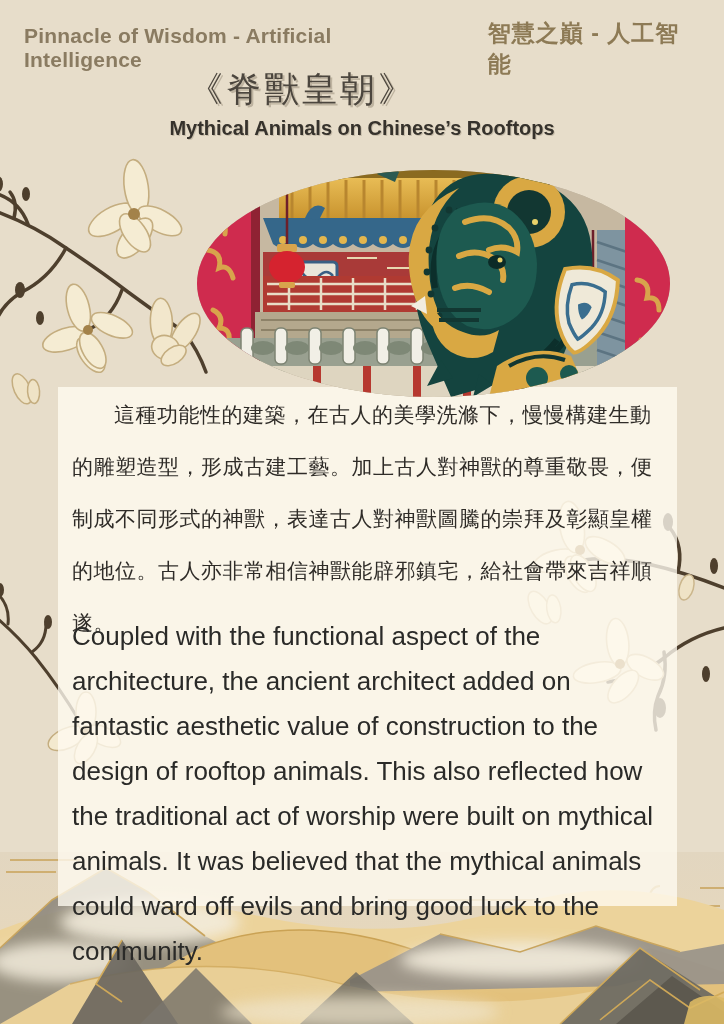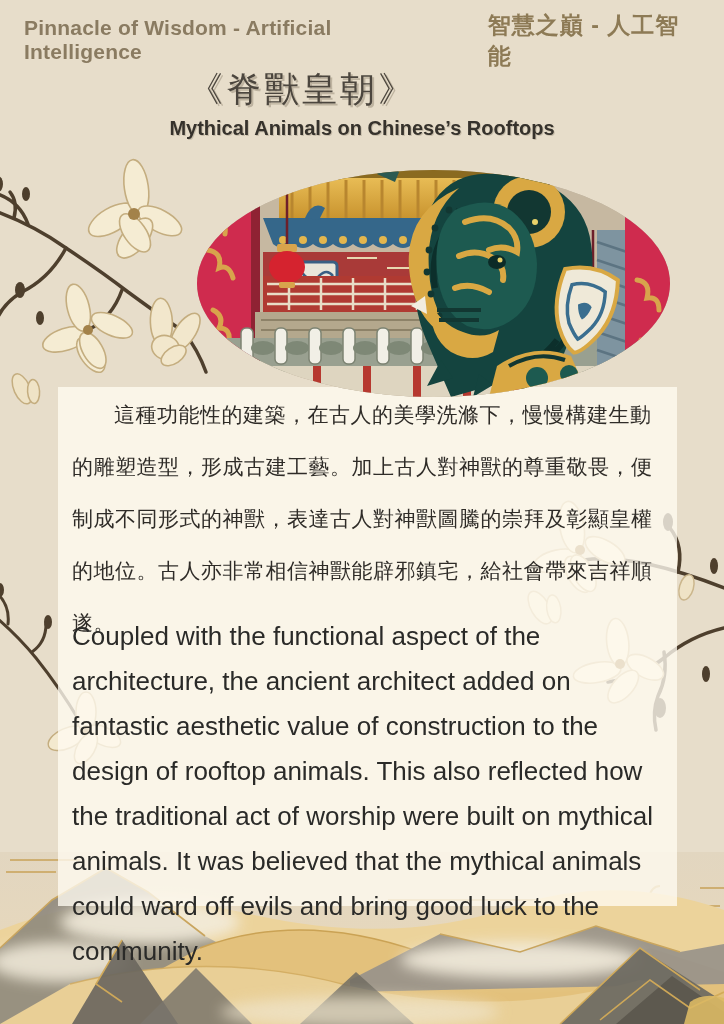--- a/index.html
+++ b/index.html
@@ -3,21 +3,21 @@
 <meta charset="utf-8">
 <style>
   html,body{margin:0;padding:0;}
   body{
     width:724px;height:1024px;position:relative;overflow:hidden;
     background:#e7ddca;
     font-family:"Liberation Sans","DejaVu Sans",sans-serif;
   }
   .layer{position:absolute;}
   
-  .header{top:10px;left:24px;right:26px;display:flex;justify-content:flex-start;align-items:flex-start;z-index:6;gap:43px;}
+  .header{top:18px;left:24px;right:26px;display:flex;justify-content:flex-start;align-items:flex-start;z-index:6;gap:43px;}
   .header-left{font-size:21px;font-weight:600;color:#8a7b61;letter-spacing:.2px;padding-top:6px;}
   .header-right{font-size:23px;font-weight:700;color:#8d7a55;letter-spacing:1px;}
   
   .title{top:66px;left:0;width:604px;text-align:center;z-index:6;
     font-family:Liberation Sans, sans-serif;
     font-size:35px;color:#4c463e;letter-spacing:3px;
     text-shadow:2px 2px 0 rgba(140,128,108,.45);}
   .subtitle{top:117px;left:0;width:724px;text-align:center;z-index:6;
     font-size:20px;font-weight:700;color:#36322c;
     text-shadow:1px 1px 0 rgba(150,140,120,.4);}

